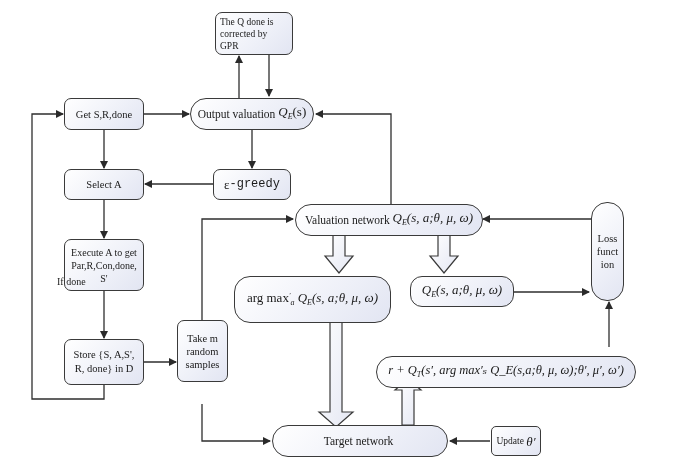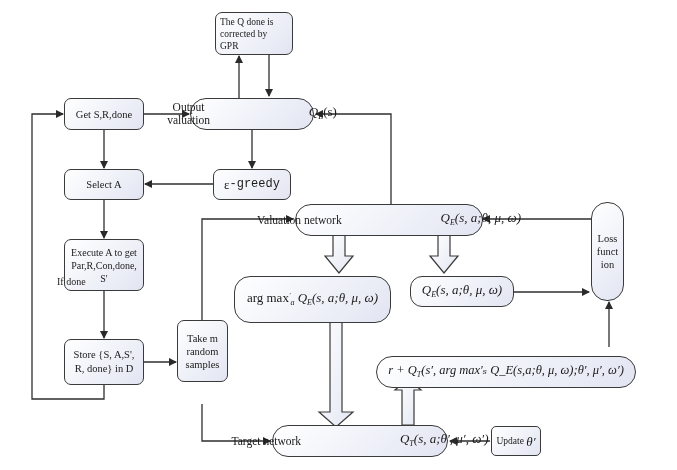--- a/index.html
+++ b/index.html
@@ -1,20 +1,20 @@
 <!DOCTYPE html>
 <html><head>
 <meta charset="utf-8">
 <style>
   html,body{margin:0;padding:0;background:#ffffff;}
   body{width:677px;height:470px;position:relative;overflow:hidden;font-family:"Liberation Serif","DejaVu Serif",serif;color:#222;}
   svg{position:absolute;left:0;top:0;}
   .box{position:absolute;box-sizing:border-box;border:1.3px solid #3a3a3a;background:linear-gradient(135deg,#ffffff 0%,#eef0f8 60%,#e2e5f2 100%);display:flex;align-items:center;justify-content:center;text-align:center;font-size:10.5px;line-height:13px;color:#1a1a1a;}
   .r{border-radius:7px;}
-  .pill{border-radius:16px;gap:48px;}
+  .pill{border-radius:16px;}
   .math{font-family:"Liberation Serif","DejaVu Serif",serif;font-style:italic;font-size:13px;}
   .mono{font-family:"Liberation Mono","DejaVu Sans Mono",monospace;font-size:12px;}
   .lbl{position:absolute;font-size:10.5px;color:#222;margin-left:40px;}
   sub{font-size:8px;vertical-align:-3px;}
   .up{font-style:normal;}
 </style>
 </head>
 <body>
 
 <svg width="677" height="470">
@@ -122,21 +122,20 @@
 <div class="box r" style="left:591px;top:202px;width:33px;height:99px;font-size:10.5px;line-height:13px;padding:0 3px;word-break:break-all;border-radius:16px;">
   <span>Loss funct ion</span>
 </div>
 
 <div class="box pill" style="left:376px;top:347px;width:260px;height:32px;white-space:nowrap;font-size:12px;margin-top:9px;">
   <span class="math" style="font-size:12.5px;"><span>r + Q</span><sub>T</sub><span>(s′, arg max′ₛ Q_E(s,a;θ, μ, ω);θ′, μ′, ω′)</span></span>
 </div>
 
 <div class="box pill" style="left:272px;top:425px;width:176px;height:32px;font-size:11.5px;white-space:nowrap;">
   <span>Target network</span>&nbsp;
-  <span class="math"><span>Q</span><sub>T</sub><span>(s, a;θ′, μ′, ω′)</span></span>
 </div>
 
 <div class="box r" style="left:491px;top:426px;width:50px;height:30px;font-size:9.5px;border-radius:5px;text-align:center;">
   <span>Update</span>&nbsp;
   <span class="math">θ′</span>
 </div>
 
 <div class="lbl" style="left:17px;top:276px;font-size:10px;">If done</div>
 
 </body></html>

